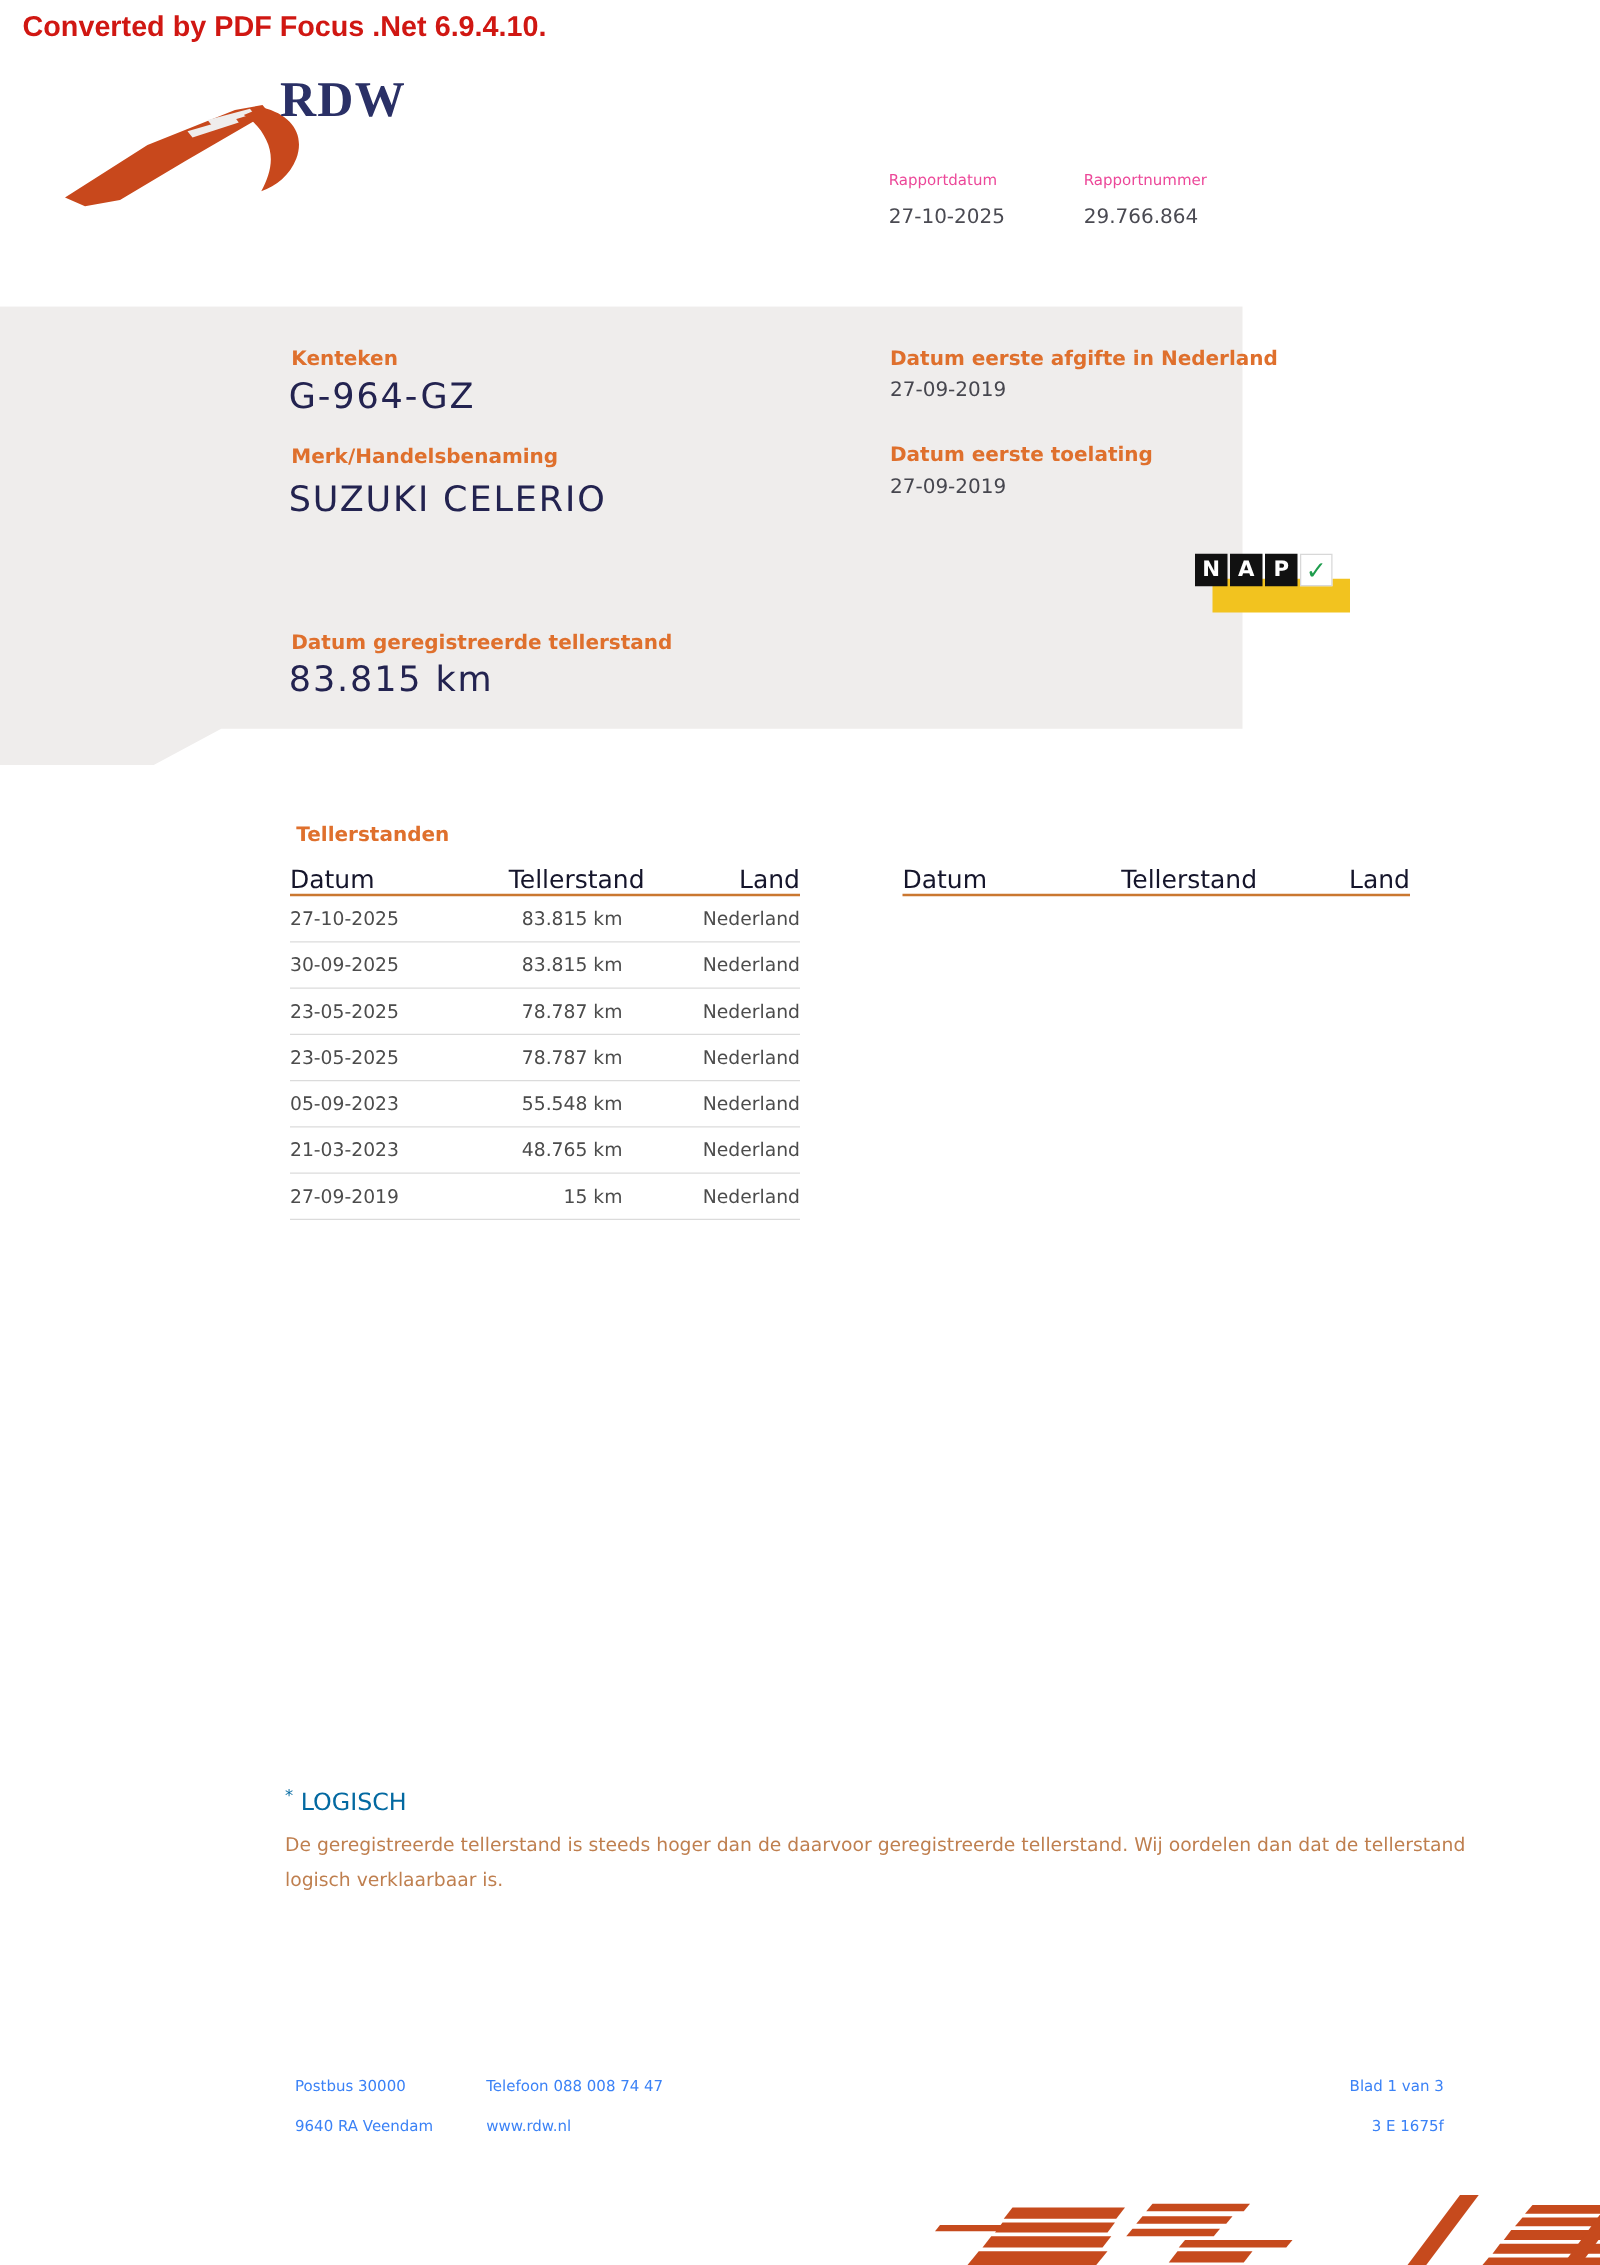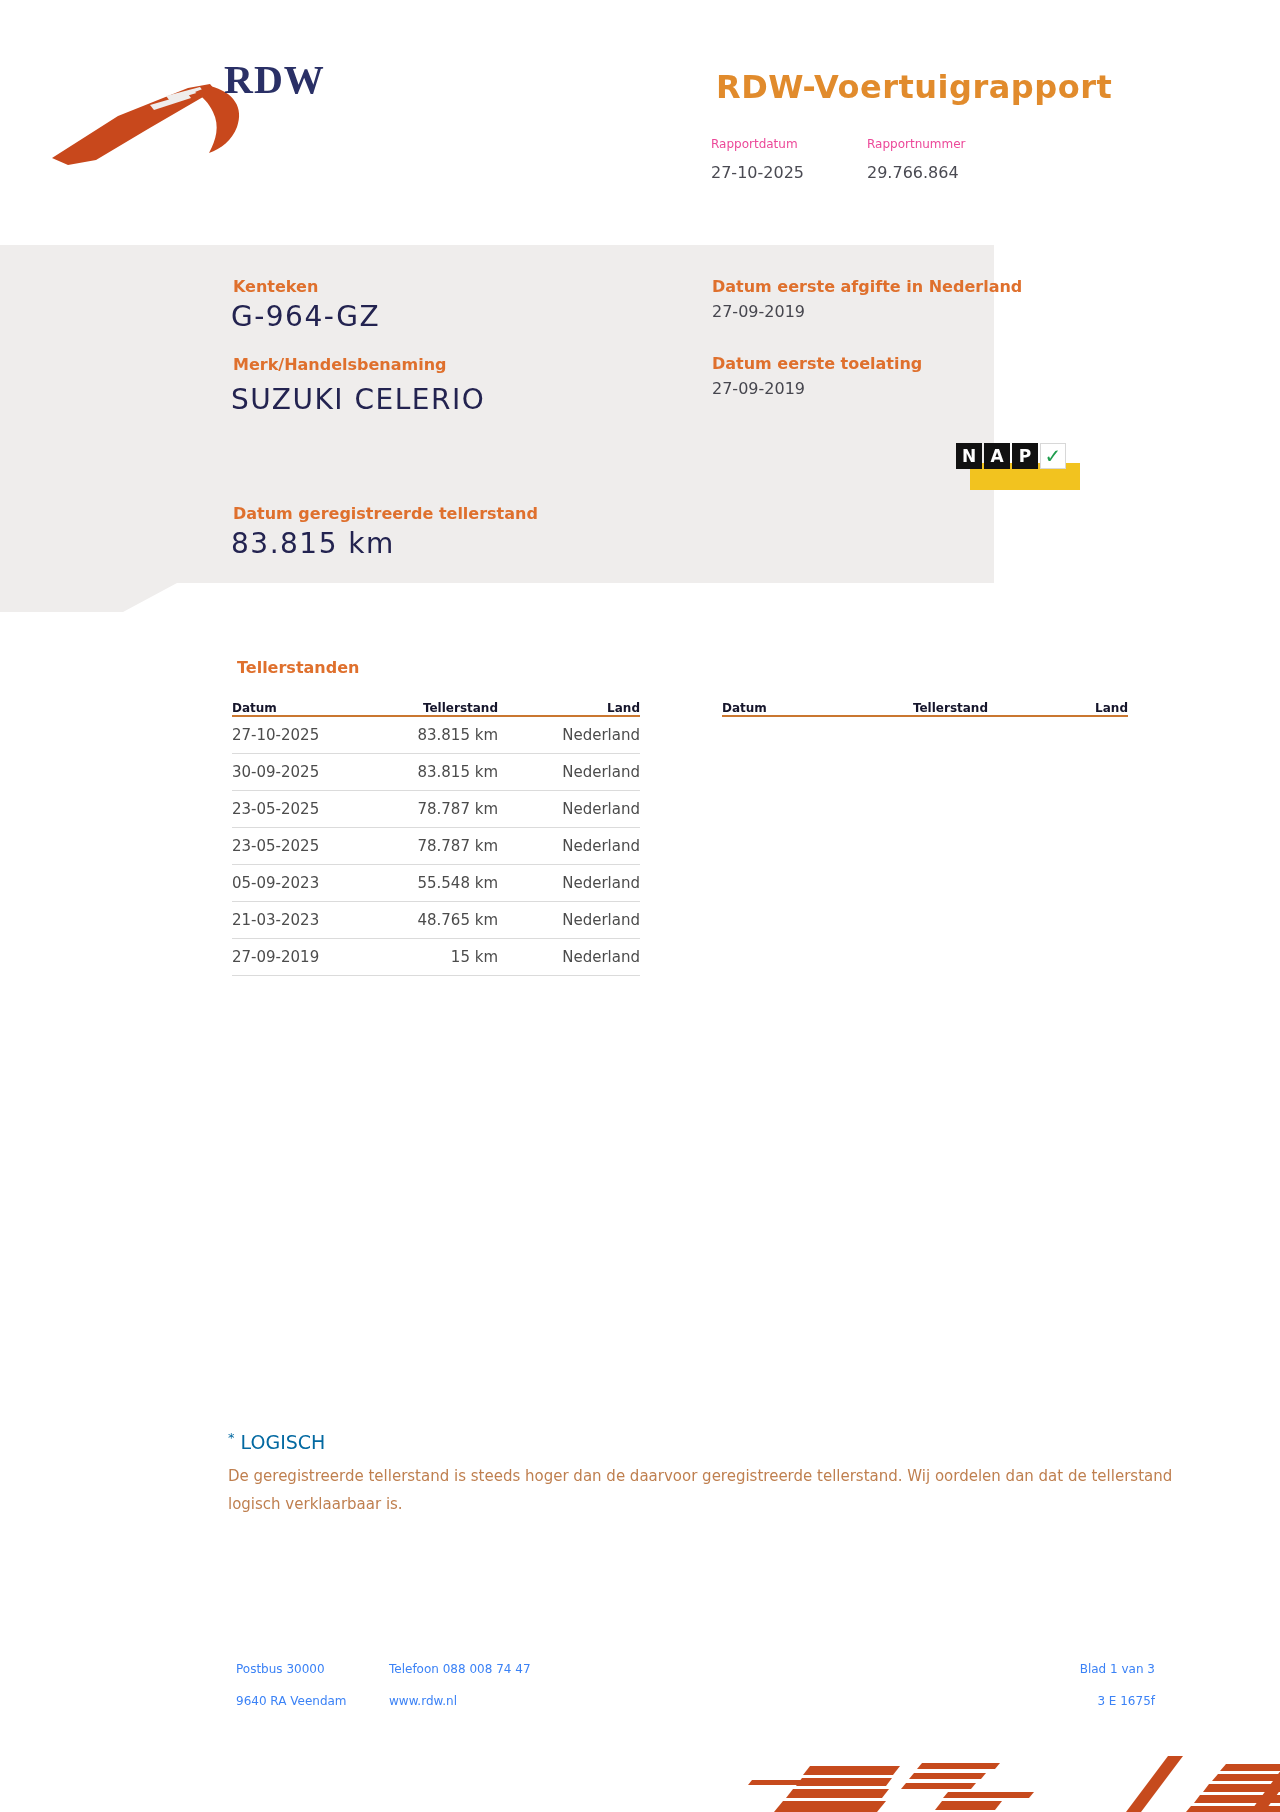--- a/index.html
+++ b/index.html
@@ -35,21 +35,21 @@
   .nap-row{position:absolute;left:0;top:0;display:flex;gap:2px;}
   .nap-sq{width:26px;height:26px;background:#111;color:#fff;font-weight:bold;font-size:17px;
           display:flex;align-items:center;justify-content:center;}
   .nap-check{width:26px;height:26px;background:#fff;border:1px solid #d8d8d8;box-sizing:border-box;
              color:#1f9d4e;font-weight:bold;font-size:20px;display:flex;align-items:center;justify-content:center;}
 
   
   .tbl-title{left:237px;top:658px;font-size:16px;font-weight:bold;color:#df702d;}
   .tbl{width:408px;}
   .tbl-head{display:flex;align-items:flex-end;height:24px;border-bottom:2px solid #ca7730;
-            font-size:12px;font-weight:bold;color:#15152b;}
+            font-size:20px;font-weight:normal;color:#15152b;}
   .tbl-row{display:flex;align-items:center;height:36px;border-bottom:1px solid #dbdbdb;
            font-size:15px;color:#4c4c4c;}
   .c-datum{width:175px;text-align:left;}
   .c-teller{width:91px;text-align:right;}
   .c-land{flex:1;text-align:right;}
 
   
   .note-head{left:228px;top:1430px;font-size:19px;font-weight:normal;color:#0369a1;}
   .note-head sup{font-size:13px;}
   .note-body{left:228px;top:1462px;width:948px;font-size:15px;line-height:28px;color:#bf7f4f;}
@@ -58,32 +58,32 @@
   .foot{font-size:12px;color:#3b82f6;white-space:nowrap;}
   .foot-right{width:205px;text-align:right;}
 
   svg{display:block;}
 </style>
 </head>
 <body>
 
 <div class="page">
 
+  <div class="abs conv-banner">Converted by PDF Focus .Net 6.9.4.10.</div>
 
   <div class="abs" style="left:48px;top:72px;z-index:1;">
     <svg width="210" height="95" viewBox="0 0 210 95">
       <path d="M 4,86 L 70,44 L 140,16 L 162,12 L 167,18 L 100,57 L 48,88 L 20,93 Z" fill="#c8481c"></path>
       <polygon points="118,24 152,15 155,19 122,29" fill="#efedec"></polygon>
       <polygon points="102,33 140,22 143,26 106,38" fill="#efedec"></polygon>
       <path d="M 162,14 C 186,20 196,36 189,55 C 184,68 173,77 161,81 C 168,68 172,54 165,40 C 161,31 154,24 147,20 Z" fill="#c8481c"></path>
     </svg>
   </div>
   <div class="abs rdw-logo-text">RDW</div>
 
-  <div class="abs report-title">RDW-Voertuigrapport</div>
   <div class="abs meta-label" style="left:711px;top:137px;">Rapportdatum</div>
   <div class="abs meta-value" style="left:711px;top:163px;">27-10-2025</div>
   <div class="abs meta-label" style="left:867px;top:137px;">Rapportnummer</div>
   <div class="abs meta-value" style="left:867px;top:163px;">29.766.864</div>
 
   <div class="abs hero">
     <div class="abs f-label" style="left:233px;top:32px;">Kenteken</div>
     <div class="abs f-big" style="left:231px;top:55px;">G-964-GZ</div>
     <div class="abs f-label" style="left:233px;top:110px;">Merk/Handelsbenaming</div>
     <div class="abs f-big" style="left:231px;top:138px;">SUZUKI CELERIO</div>

